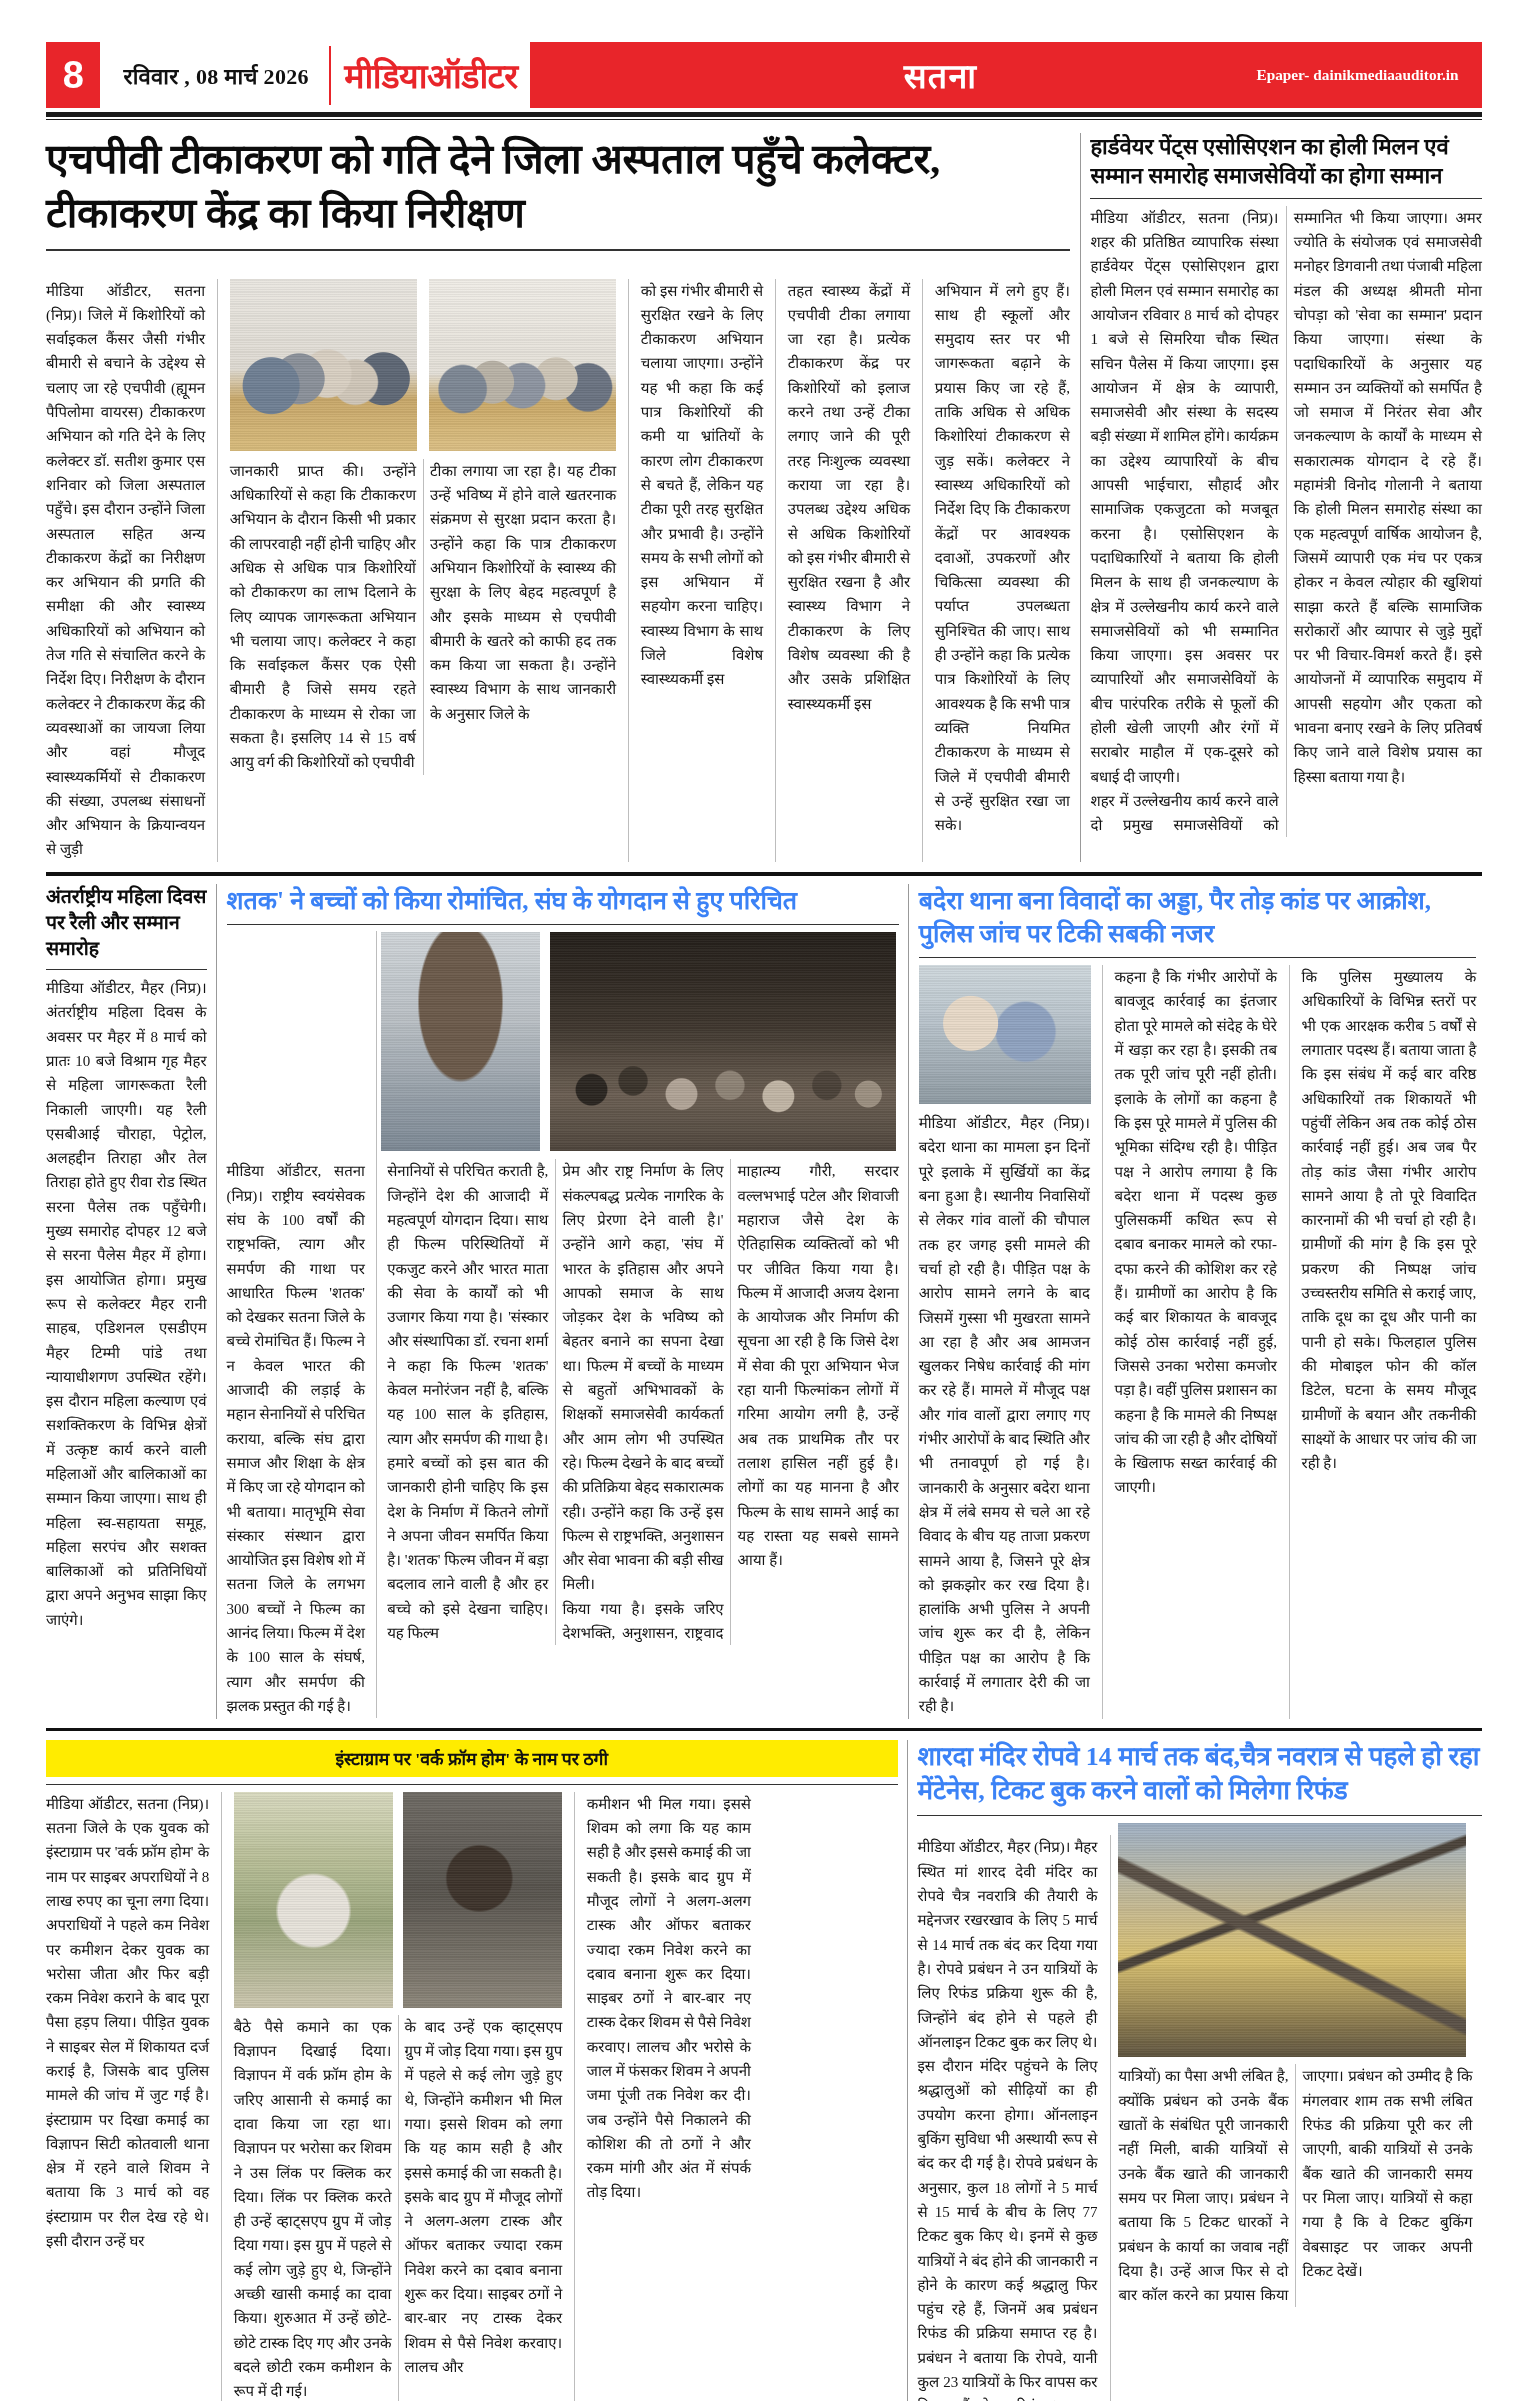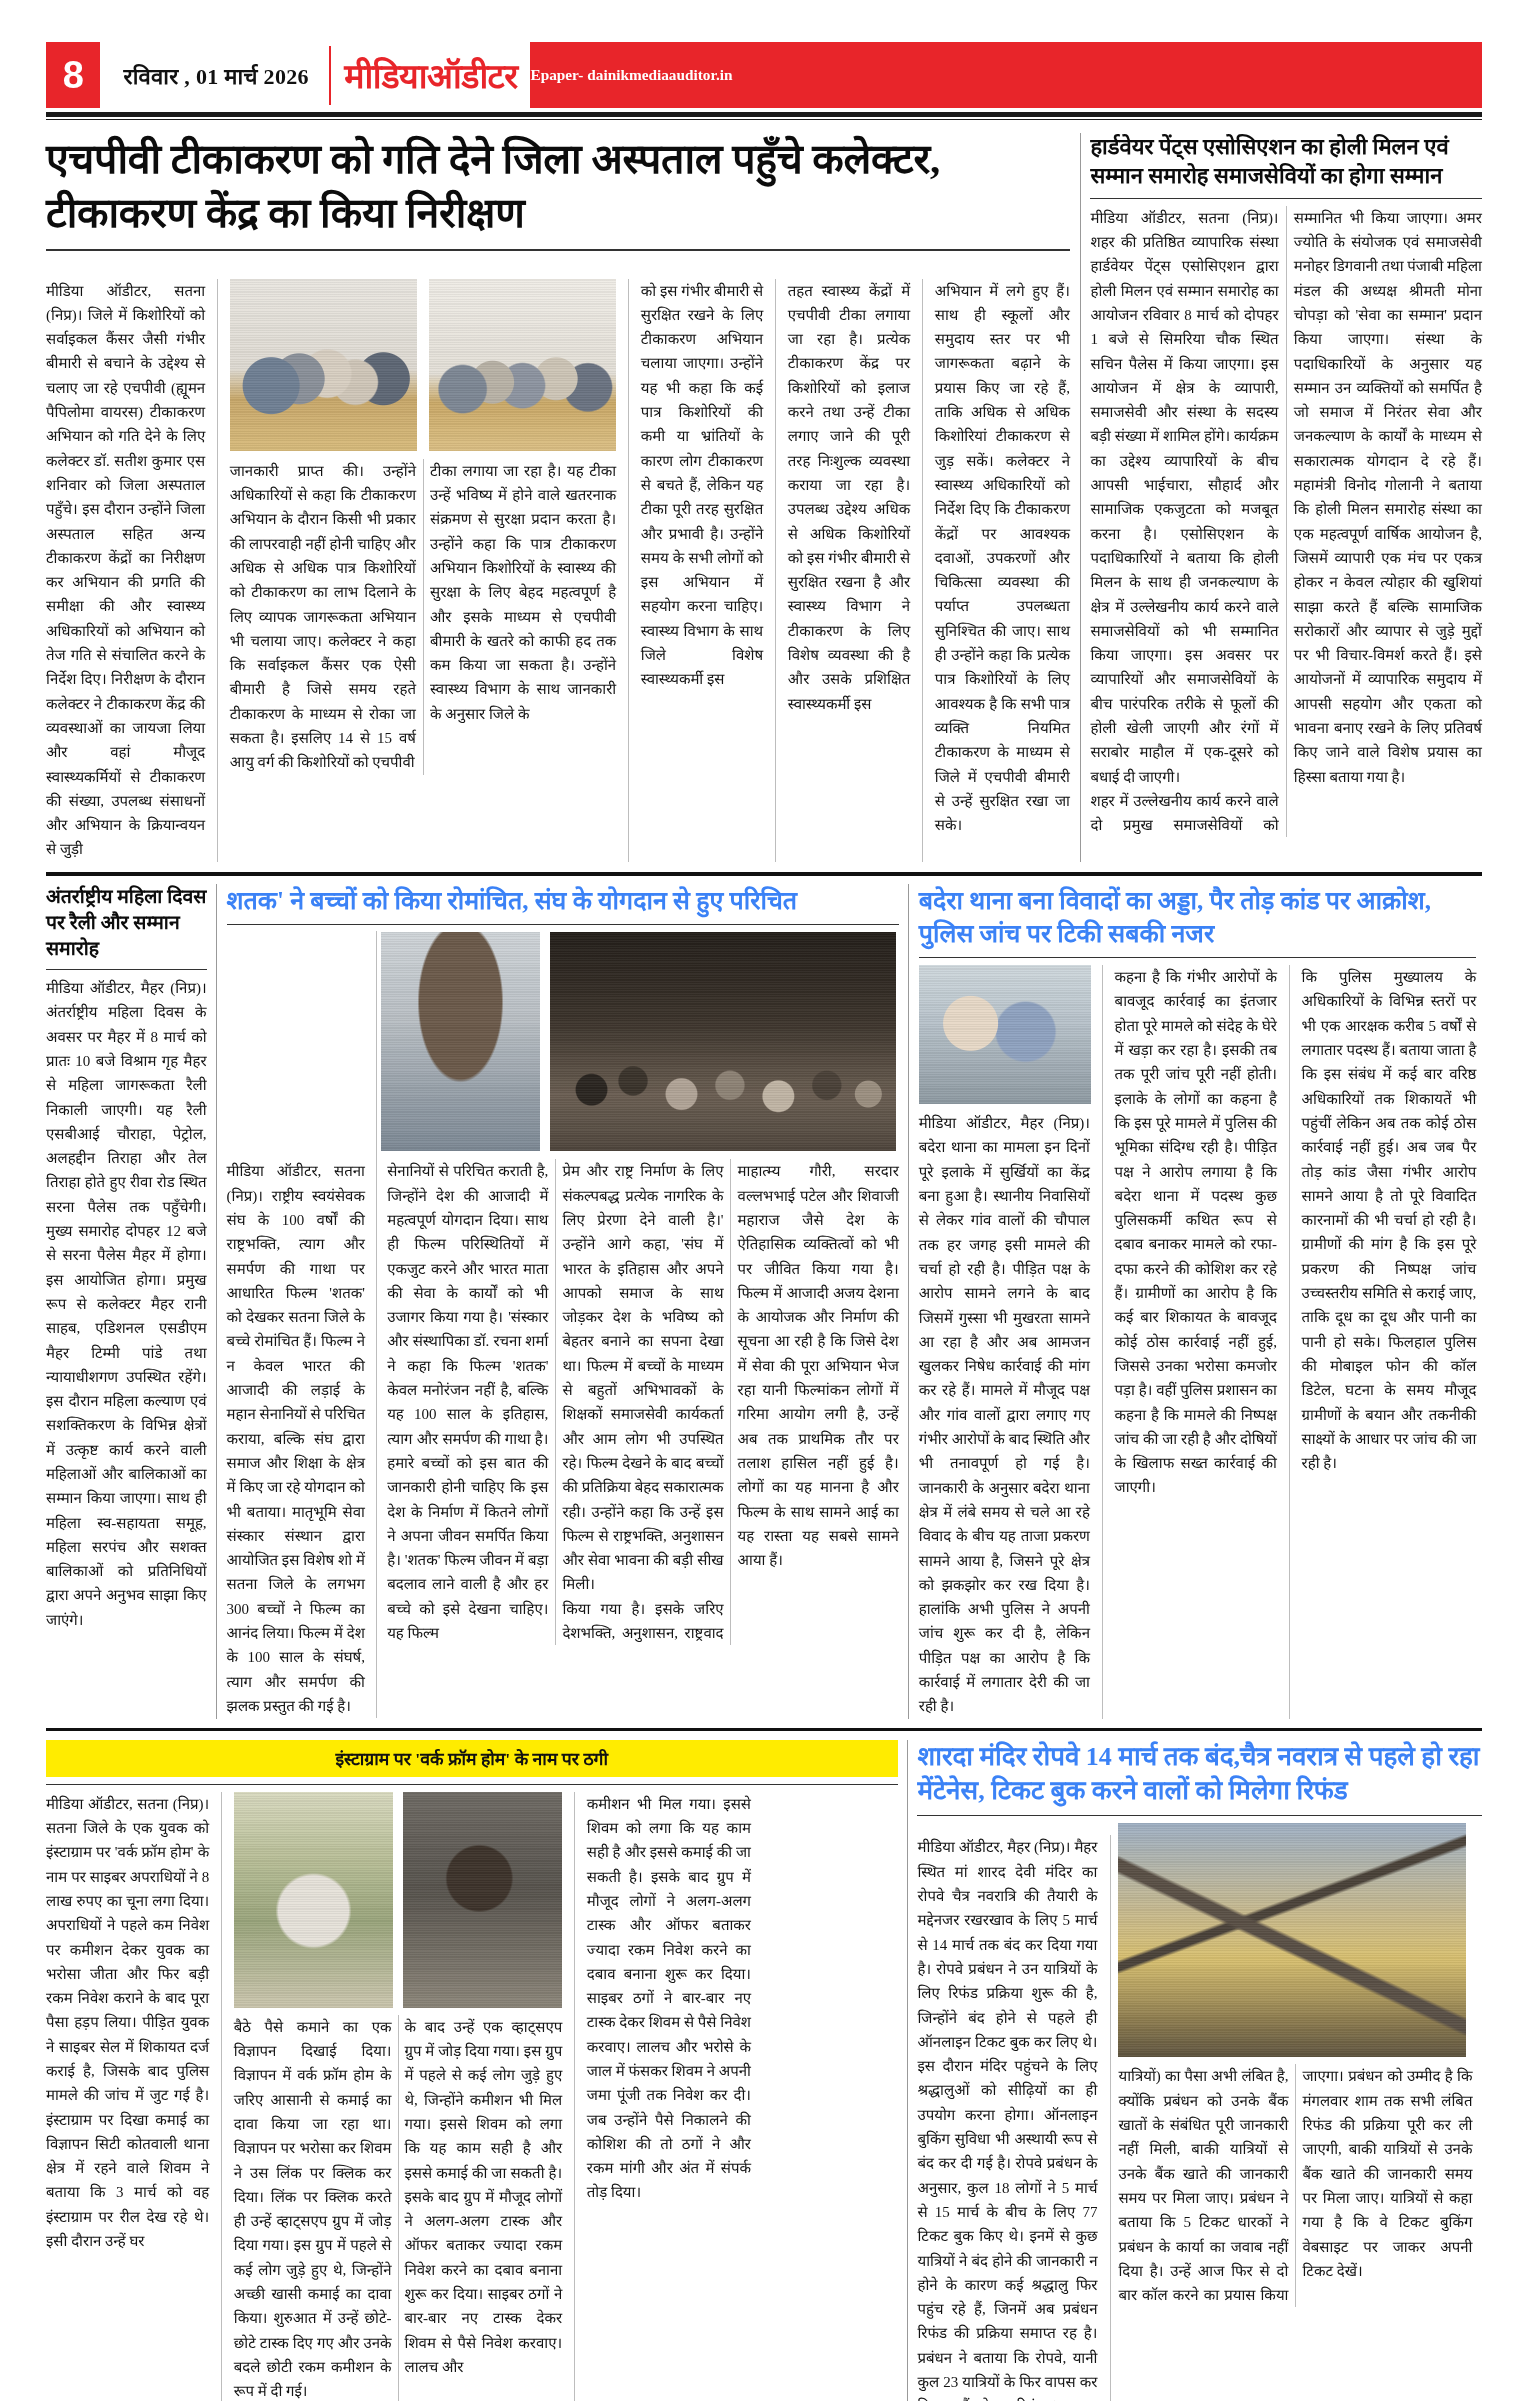--- a/index.html
+++ b/index.html
@@ -226,24 +226,25 @@
 
   p.body-txt { margin-bottom: 0; }
 </style>
 </head>
 <body>
 
 <div class="page">
 
   <div class="masthead">
     <div class="page-number">8</div>
-    <div class="mast-date">रविवार , 01 मार्च 2026</div>
+    <div class="mast-date">रविवार , 08 मार्च 2026</div>
     <div class="mast-divider"></div>
     <div class="mast-logo">मीडियाऑडीटर</div>
     <div class="mast-city-wrap">
+      <div class="mast-city">सतना</div>
       <div class="mast-epaper">Epaper- dainikmediaauditor.in</div>
     </div>
   </div>
   <div class="mast-rule"></div>
   <div class="mast-rule2"></div>
 
   <div class="sec" style="margin-top:13px;">
 
     <div class="col" style="width:1034px;">
       <div class="hl-main">एचपीवी टीकाकरण को गति देने जिला अस्पताल पहुँचे कलेक्टर, टीकाकरण केंद्र का किया निरीक्षण</div>

